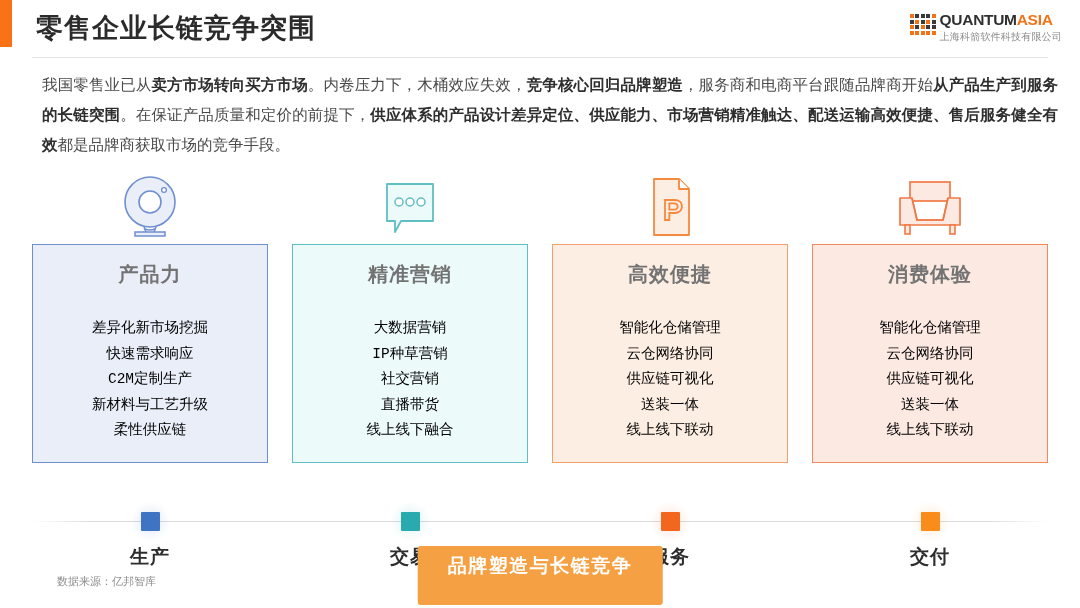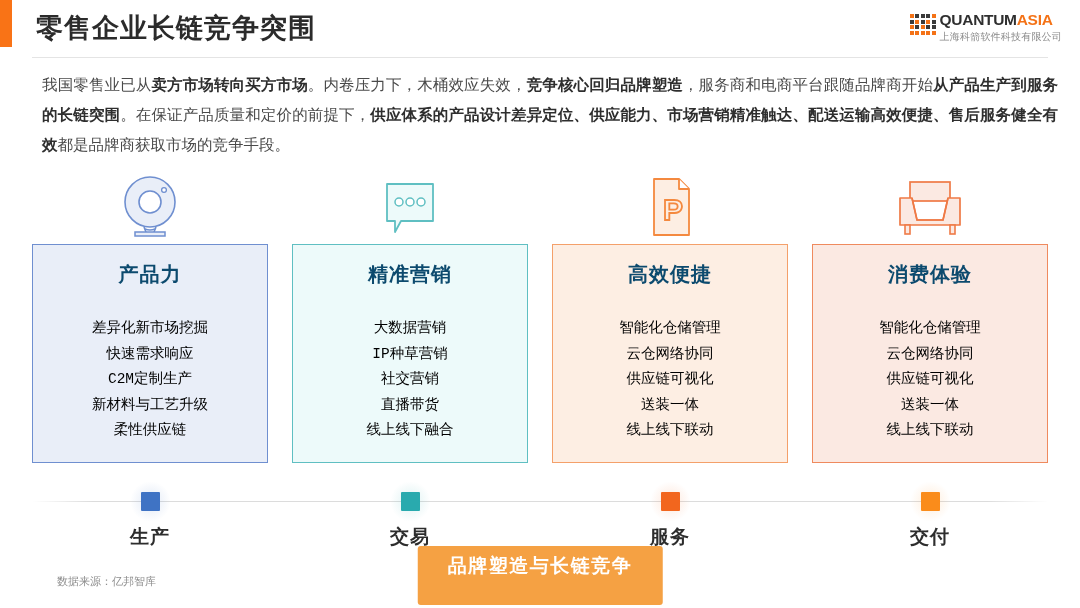--- a/index.html
+++ b/index.html
@@ -117,21 +117,21 @@
     width: 100%;
     box-sizing: border-box;
     border: 1.5px solid #ccc;
     padding: 16px 10px 18px 10px;
     min-height: 213px;
   }
   .card-title {
     text-align: center;
     font-size: 20px;
     font-weight: bold;
-    color: #0c4a6e;
+    color: #737373;
     margin-bottom: 28px;
     letter-spacing: 1px;
   }
   .card-list {
     list-style: none;
     margin: 0;
     padding: 0;
     text-align: center;
   }
   .card-list li {
@@ -143,21 +143,21 @@
 
   .card.blue  { background: #e9eef8; border-color: #6f8fd0; }
   .card.teal  { background: #edfafa; border-color: #5fbfc2; }
   .card.peach { background: #fdeee3; border-color: #f4a06a; }
   .card.rose  { background: #fbe9e2; border-color: #ef8a5e; }
 
   
   .timeline {
     position: absolute;
     left: 32px;
-    top: 492px;
+    top: 512px;
     width: 1016px;
     height: 60px;
     text-decoration: underline;
   }
   .timeline-line {
     position: absolute;
     left: 0;
     top: 9px;
     width: 100%;
     height: 1px;

